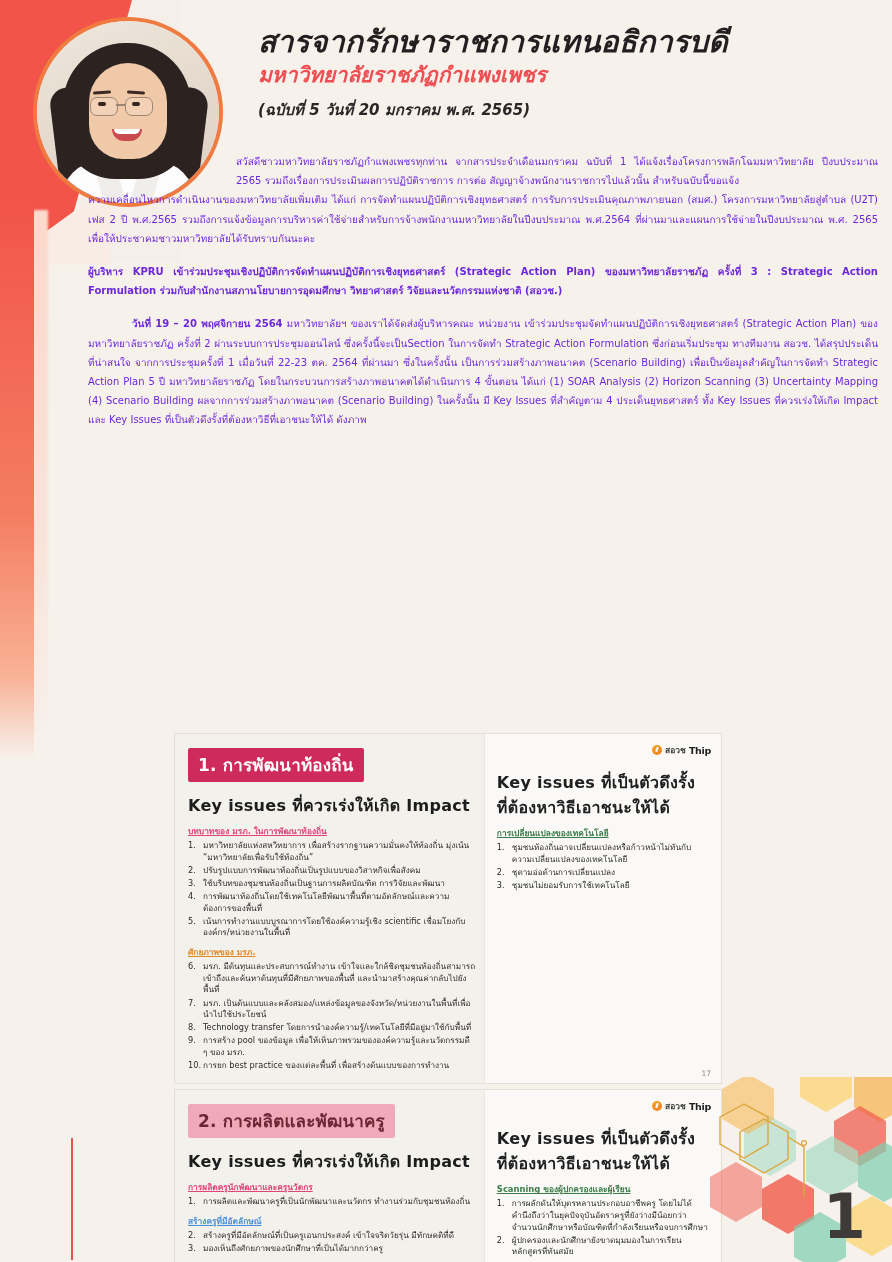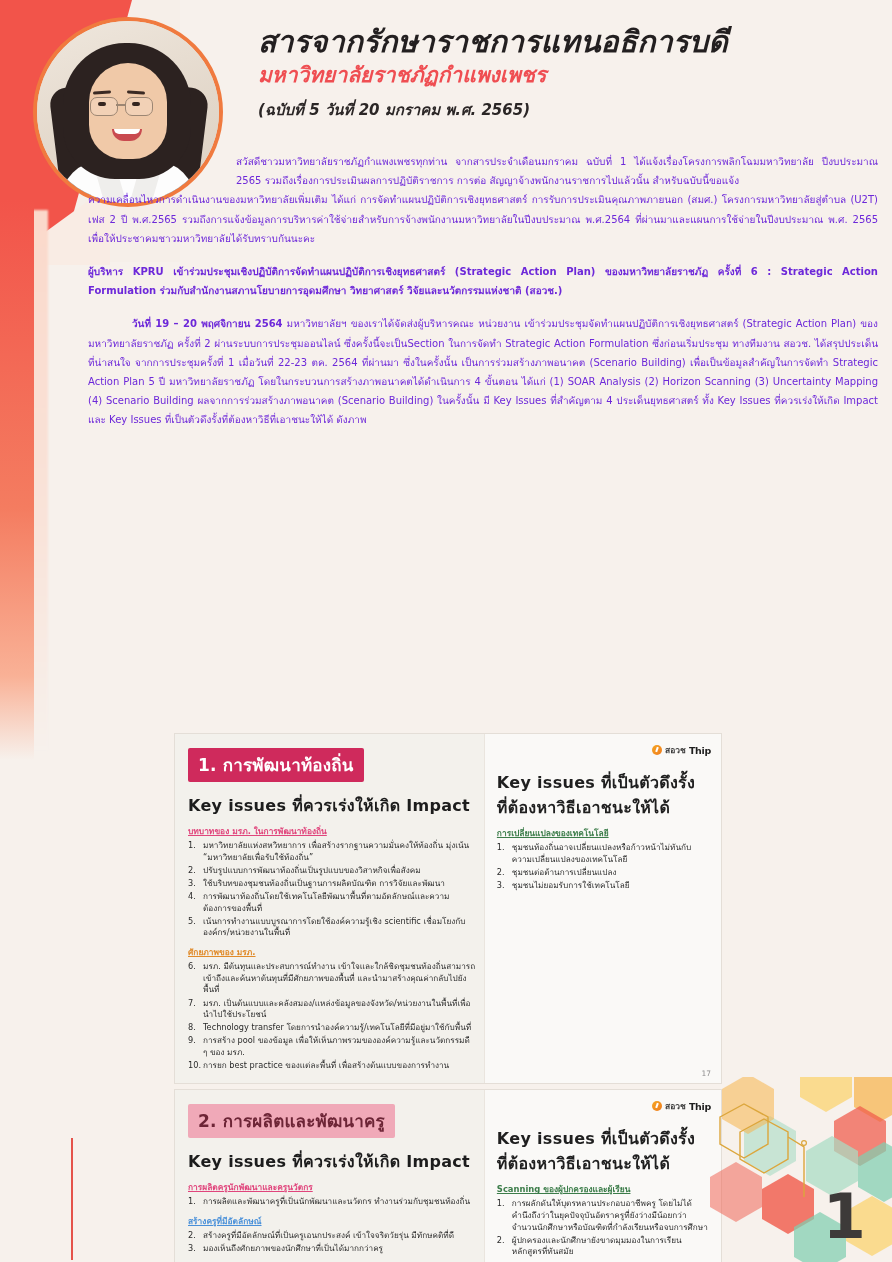--- a/index.html
+++ b/index.html
@@ -187,21 +187,21 @@
   <div class="header">
     <div class="h-title">สารจากรักษาราชการแทนอธิการบดี</div>
     <div class="h-sub">มหาวิทยาลัยราชภัฏกำแพงเพชร</div>
     <div class="h-issue">(ฉบับที่ 5 วันที่ 20 มกราคม พ.ศ. 2565)</div>
   </div>
 
   <div class="body-text">
     <div class="para indent-block">สวัสดีชาวมหาวิทยาลัยราชภัฏกำแพงเพชรทุกท่าน จากสารประจำเดือนมกราคม ฉบับที่ 1 ได้แจ้งเรื่องโครงการพลิกโฉมมหาวิทยาลัย ปีงบประมาณ 2565 รวมถึงเรื่องการประเมินผลการปฏิบัติราชการ การต่อ สัญญาจ้างพนักงานราชการไปแล้วนั้น  สำหรับฉบับนี้ขอแจ้ง</div>
     <div class="para">ความเคลื่อนไหวการดำเนินงานของมหาวิทยาลัยเพิ่มเติม ได้แก่ การจัดทำแผนปฏิบัติการเชิงยุทธศาสตร์ การรับการประเมินคุณภาพภายนอก (สมศ.) โครงการมหาวิทยาลัยสู่ตำบล (U2T) เฟส 2 ปี พ.ศ.2565 รวมถึงการแจ้งข้อมูลการบริหารค่าใช้จ่ายสำหรับการจ้างพนักงานมหาวิทยาลัยในปีงบประมาณ พ.ศ.2564 ที่ผ่านมาและแผนการใช้จ่ายในปีงบประมาณ พ.ศ. 2565 เพื่อให้ประชาคมชาวมหาวิทยาลัยได้รับทราบกันนะคะ</div>
     <div class="sp"></div>
-    <div class="para bold">ผู้บริหาร KPRU เข้าร่วมประชุมเชิงปฏิบัติการจัดทำแผนปฏิบัติการเชิงยุทธศาสตร์ (Strategic Action Plan) ของมหาวิทยาลัยราชภัฏ ครั้งที่ 6 : Strategic Action Formulation ร่วมกับสำนักงานสภานโยบายการอุดมศึกษา วิทยาศาสตร์ วิจัยและนวัตกรรมแห่งชาติ (สอวช.)</div>
+    <div class="para bold">ผู้บริหาร KPRU เข้าร่วมประชุมเชิงปฏิบัติการจัดทำแผนปฏิบัติการเชิงยุทธศาสตร์ (Strategic Action Plan) ของมหาวิทยาลัยราชภัฏ ครั้งที่ 3 : Strategic Action Formulation ร่วมกับสำนักงานสภานโยบายการอุดมศึกษา วิทยาศาสตร์ วิจัยและนวัตกรรมแห่งชาติ (สอวช.)</div>
     <div class="sp"></div>
     <div class="para"><span style="font-weight:700;margin-left:44px;">วันที่ 19 – 20 พฤศจิกายน 2564</span><span> มหาวิทยาลัยฯ ของเราได้จัดส่งผู้บริหารคณะ หน่วยงาน เข้าร่วมประชุมจัดทำแผนปฏิบัติการเชิงยุทธศาสตร์ (Strategic Action Plan) ของมหาวิทยาลัยราชภัฏ ครั้งที่ 2 ผ่านระบบการประชุมออนไลน์ ซึ่งครั้งนี้จะเป็นSection ในการจัดทำ Strategic Action Formulation  ซึ่งก่อนเริ่มประชุม ทางทีมงาน สอวช. ได้สรุปประเด็นที่น่าสนใจ จากการประชุมครั้งที่ 1 เมื่อวันที่ 22-23 ตค. 2564 ที่ผ่านมา ซึ่งในครั้งนั้น เป็นการร่วมสร้างภาพอนาคต (Scenario Building) เพื่อเป็นข้อมูลสำคัญในการจัดทำ Strategic Action Plan 5 ปี มหาวิทยาลัยราชภัฏ โดยในกระบวนการสร้างภาพอนาคตได้ดำเนินการ 4 ขั้นตอน ได้แก่ (1) SOAR Analysis (2) Horizon Scanning (3) Uncertainty Mapping (4) Scenario Building ผลจากการร่วมสร้างภาพอนาคต (Scenario Building) ในครั้งนั้น มี Key Issues ที่สำคัญตาม 4 ประเด็นยุทธศาสตร์ ทั้ง Key Issues ที่ควรเร่งให้เกิด Impact และ Key Issues ที่เป็นตัวดึงรั้งที่ต้องหาวิธีที่เอาชนะให้ได้ ดังภาพ</span></div>
   </div>
 
   <div class="slides" id="slides-root">
       <div class="slide">
         <div class="slide-inner">
           <div class="slide-left"><div class="pill">1. การพัฒนาท้องถิ่น</div><div class="slide-h">Key issues ที่ควรเร่งให้เกิด Impact</div><div class="grp pink">บทบาทของ มรภ. ในการพัฒนาท้องถิ่น</div><ol class="items">
               <li><span class="num">1.</span><span>มหาวิทยาลัยแห่งสหวิทยาการ เพื่อสร้างรากฐานความมั่นคงให้ท้องถิ่น มุ่งเน้น “มหาวิทยาลัยเพื่อรับใช้ท้องถิ่น”</span></li>
               <li><span class="num">2.</span><span>ปรับรูปแบบการพัฒนาท้องถิ่นเป็นรูปแบบของวิสาหกิจเพื่อสังคม</span></li>
@@ -218,21 +218,21 @@
           <div class="slide-right">
             <div class="slide-logo">
               <span class="logo-dot"></span>
               <span>สอวช</span>
               <span class="logo-thip">Thip</span>
             </div>
             <div class="slide-h green" style="margin-top: 22px;">Key issues ที่เป็นตัวดึงรั้ง ที่ต้องหาวิธีเอาชนะให้ได้</div>
             <div class="grp green">การเปลี่ยนแปลงของเทคโนโลยี</div>
             <ol class="items">
               <li><span class="num">1.</span><span>ชุมชนท้องถิ่นอาจเปลี่ยนแปลงหรือก้าวหน้าไม่ทันกับความเปลี่ยนแปลงของเทคโนโลยี</span></li>
-              <li><span class="num">2.</span><span>ชุมชนต่อต้านการเปลี่ยนแปลง</span></li>
+              <li><span class="num">2.</span><span>ชุตามอ่อต้านการเปลี่ยนแปลง</span></li>
               <li><span class="num">3.</span><span>ชุมชนไม่ยอมรับการใช้เทคโนโลยี</span></li>
             </ol>
             <div class="slide-page-no">17</div>
           </div>
         </div>
       </div>
       <div class="slide">
         <div class="slide-inner">
           <div class="slide-left"><div class="pill soft">2. การผลิตและพัฒนาครู</div><div class="slide-h">Key issues ที่ควรเร่งให้เกิด Impact</div><div class="grp pink">การผลิตครูนักพัฒนาและครูนวัตกร</div><ol class="items">
               <li><span class="num">1.</span><span>การผลิตและพัฒนาครูที่เป็นนักพัฒนาและนวัตกร ทำงานร่วมกับชุมชนท้องถิ่น</span></li>

